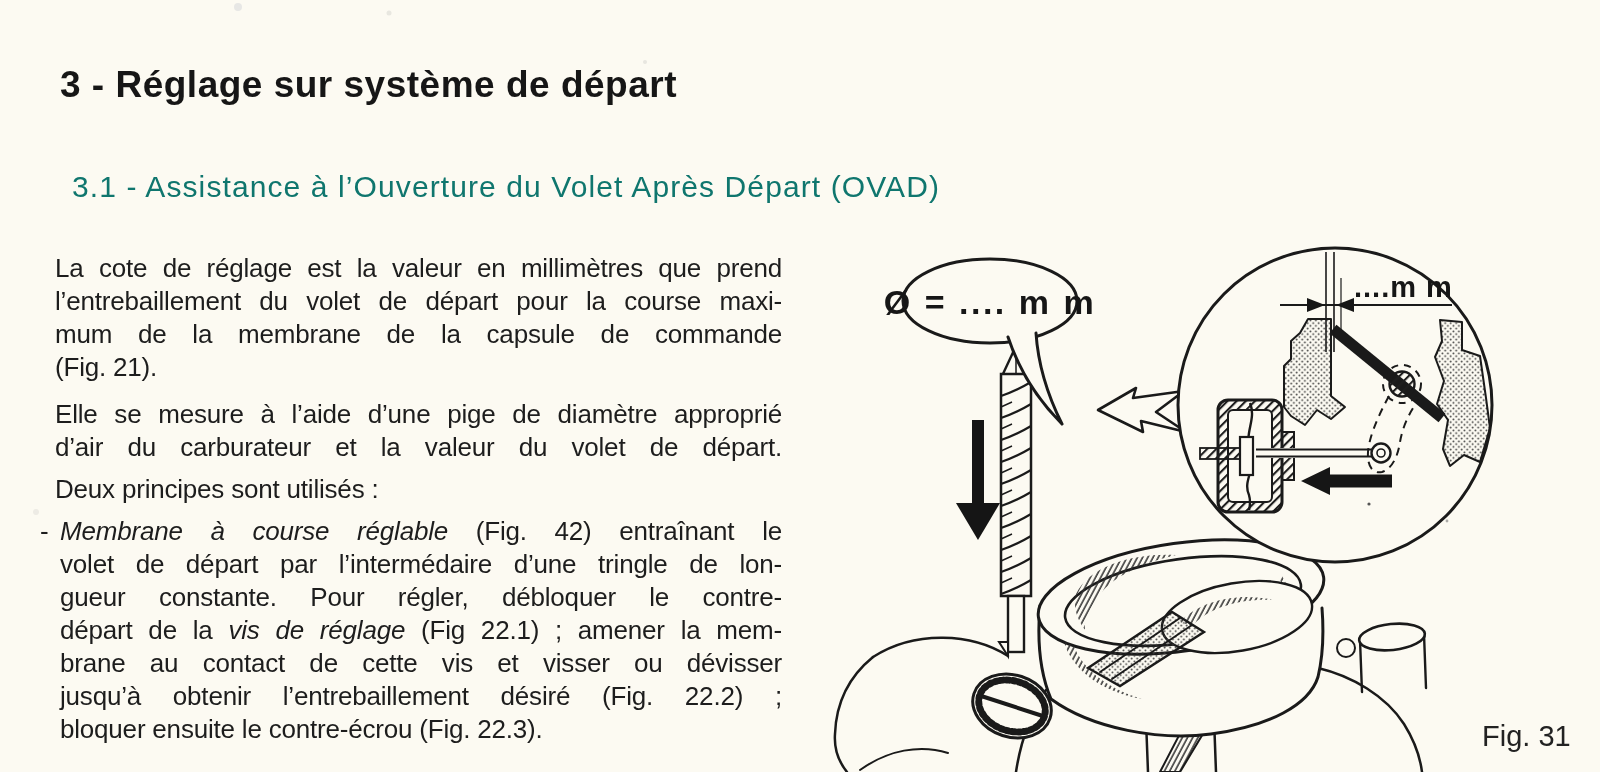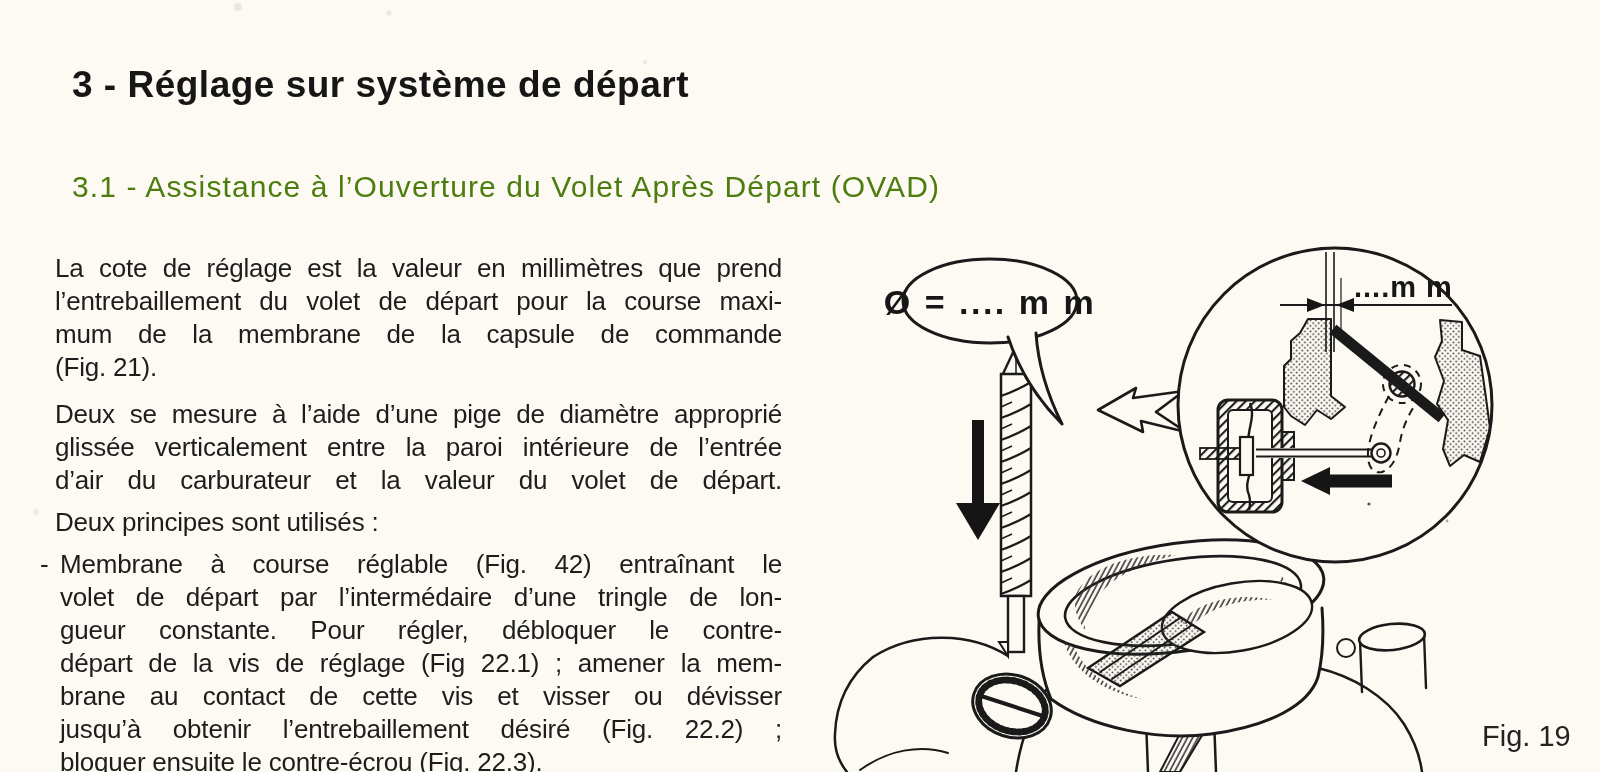--- a/index.html
+++ b/index.html
@@ -5,42 +5,42 @@
   html,body{margin:0;padding:0;}
   body{
     width:1600px;height:772px;overflow:hidden;position:relative;
     background:#fcfaf2;
     font-family:"Liberation Sans", sans-serif;
     color:#1f1f1f;
     -webkit-font-smoothing:antialiased;
   }
   .abs{position:absolute;}
   .h1{
-    left:72px;top:64px;
+    left:60px;top:64px;
     font-size:37px;font-weight:700;letter-spacing:.5px;color:#161616;
     white-space:nowrap;
     text-align:right;
   }
   .h2{
     left:72px;top:170px;
-    font-size:30px;font-weight:400;letter-spacing:1.1px;color:#4d7c0f;
+    font-size:30px;font-weight:400;letter-spacing:1.1px;color:#0f766e;
     white-space:nowrap;
   }
   .bodycol{
     left:55px;top:252px;width:727px;
     font-size:26px;line-height:33px;letter-spacing:-0.2px;color:#1d1d1d;
   }
   .para{margin:0 0 0 0;}
   .para + .para{margin-top:14px;}
   .p3{margin-top:9px;}
   .bullet{margin-top:9px;position:relative;margin-left:5px;}
   .dash{position:absolute;left:-20px;top:0;}
   .ln{text-align:justify;text-align-last:justify;}
   .ll{text-align:left;text-align-last:left;}
-  .it{}
+  .it{font-style:italic;}
   .figcap{
     left:1482px;top:720px;
     font-size:29px;color:#222;white-space:nowrap;
   }
   svg{position:absolute;left:0;top:0;font-family:"Liberation Sans", sans-serif;}
   svg text{fill:#161616;}
 </style>
 </head>
 <body>
 
@@ -48,22 +48,21 @@
 <div class="abs h2">3.1 - Assistance à l’Ouverture du Volet Après Départ (OVAD)</div>
 
 <div class="abs bodycol">
   <div class="para">
     <div class="ln">La cote de réglage est la valeur en millimètres que prend</div>
     <div class="ln">l’entrebaillement du volet de départ pour la course maxi-</div>
     <div class="ln">mum de la membrane de la capsule de commande</div>
     <div class="ll">(Fig. 21).</div>
   </div>
   <div class="para">
-    <div class="ln">Deux se mesure à l’aide d’une pige de diamètre approprié</div>
-    <div class="ln">glissée verticalement entre la paroi intérieure de l’entrée</div>
+    <div class="ln">Elle se mesure à l’aide d’une pige de diamètre approprié</div>
     <div class="ln">d’air du carburateur et la valeur du volet de départ.</div>
   </div>
   <div class="p3 ll">Deux principes sont utilisés :</div>
   <div class="bullet">
     <span class="dash">-</span>
     <div class="ln"><span class="it">Membrane à course réglable</span><span> (Fig. 42) entraînant le</span></div>
     <div class="ln">volet de départ par l’intermédaire d’une tringle de lon-</div>
     <div class="ln">gueur constante. Pour régler, débloquer le contre-</div>
     <div class="ln"><span>départ de la </span><span class="it">vis de réglage</span><span> (Fig 22.1) ; amener la mem-</span></div>
     <div class="ln">brane au contact de cette vis et visser ou dévisser</div>
@@ -203,13 +202,13 @@
       <path d="M1389,396 C1377,418 1369,438 1368,452 C1367,468 1374,474 1382,472 C1392,469 1398,456 1400,442 C1403,424 1412,408 1419,400" fill="none" stroke-width="2" stroke-dasharray="8 6"></path>
     </g>
 
     <polygon points="1301,481 1330,467 1330,474.5 1392,474.5 1392,487.5 1330,487.5 1330,495" fill="#161616" stroke="none"></polygon>
 
     <circle cx="1369" cy="504" r="1.6" fill="#555" stroke="none"></circle>
     <circle cx="1447" cy="521" r="1.4" fill="#777" stroke="none" opacity="0.6"></circle>
   </g>
 </svg>
 
-<div class="abs figcap">Fig. 19</div>
+<div class="abs figcap">Fig. 31</div>
 
 </body></html>

